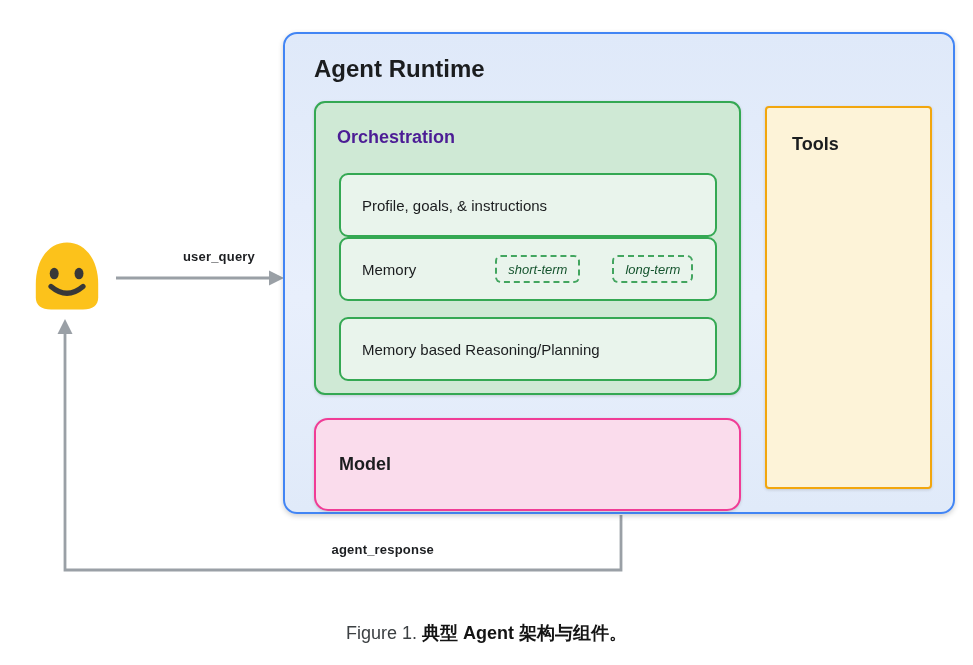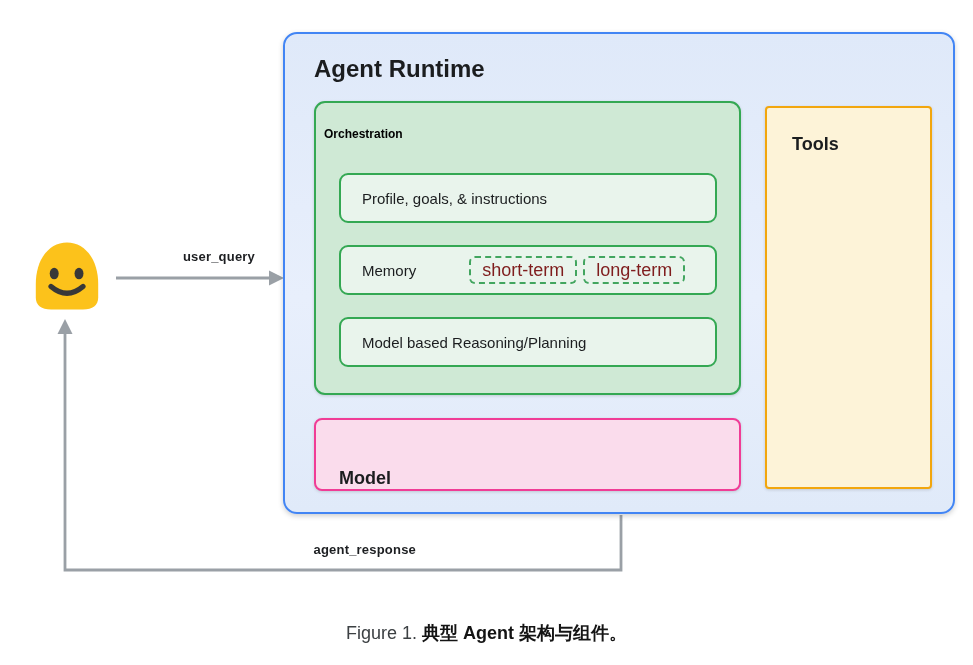--- a/index.html
+++ b/index.html
@@ -29,21 +29,21 @@
   .edge-label {
     position: absolute;
     font-size: 13px;
     font-weight: 700;
     letter-spacing: 0.2px;
     color: #1c1e21;
     text-align: right;
     white-space: nowrap;
   }
   #user-query-label   { left: 140px; top: 249px; width: 115px; }
-  #agent-response-label { left: 280px; top: 542px; width: 136px; }
+  #agent-response-label { left: 298px; top: 542px; width: 136px; }
 
   
   .runtime-box {
     position: absolute;
     left: 283px; top: 32px;
     width: 672px; height: 482px;
     background: linear-gradient(180deg, #dfe9f9 0%, #e8effc 55%, #e0eaf9 100%);
     border: 2.5px solid #4285f4;
     border-radius: 14px;
     box-sizing: border-box;
@@ -63,70 +63,71 @@
     left: 29px; top: 67px;          
     width: 427px; height: 294px;
     background: #cfe9d5;
     border: 2px solid #34a853;
     border-radius: 11px;
     box-sizing: border-box;
     box-shadow: 0 1px 3px rgba(60,64,67,0.20);
   }
   .orchestration-title {
     position: absolute;
-    left: 8px; top: 24px;
-    font-size: 12px;
-    font-weight: 600;
-    color: #000000;
+    left: 21px; top: 24px;
+    font-size: 18px;
+    font-weight: 600;
+    color: #4c1d95;
   }
   .inner-box {
     position: absolute;
     left: 23px;
-    width: 378px; height: 50px;
+    width: 378px; height: 64px;
     background: #e9f4ec;
     border: 2px solid #34a853;
     border-radius: 9px;
     box-sizing: border-box;
     display: flex;
     align-items: center;
     padding-left: 21px;
     font-size: 15px;
     color: #1b1d1f;
   }
   #profile-box   { top: 70px;  }
-  #memory-box    { top: 142px; }
+  #memory-box    { top: 134px; gap: 26px; }
   #reasoning-box { top: 214px; }
 
   .memory-chip {
     display: inline-flex;
     align-items: center;
     justify-content: center;
     height: 28px;
     padding: 0 11px;
     border: 2px dashed #42a55f;
     border-radius: 6px;
-    font-size: 18px;
-    color: #7f1d1d;
+    font-size: 13px;
+    color: #14532d;
     background: transparent;
     box-sizing: border-box;
+    font-style: italic;
   }
   #chip-short { margin-left: 53px; }
   #chip-long  { margin-left: 6px;  }
 
   
   .model-box {
     position: absolute;
     left: 29px; top: 384px;         
-    width: 427px; height: 73px;
+    width: 427px; height: 93px;
     background: #fadcec;
     border: 2.5px solid #f03c96;
-    border-radius: 8px;
+    border-radius: 14px;
     box-sizing: border-box;
     display: flex;
-    align-items: flex-end;
+    align-items: center;
     padding-left: 23px;
     box-shadow: 0 1px 3px rgba(60,64,67,0.20);
   }
   .model-title { font-size: 18px; font-weight: 600; color: #1b1d1f; }
 
   
   .tools-box {
     position: absolute;
     left: 480px; top: 72px;         
     width: 167px; height: 383px;
@@ -206,21 +207,21 @@
         <span>Profile, goals, &amp; instructions</span>
       </div>
 
       <div class="inner-box" id="memory-box">
         <span>Memory</span>
         <span class="memory-chip" id="chip-short">short-term</span>
         <span class="memory-chip" id="chip-long">long-term</span>
       </div>
 
       <div class="inner-box" id="reasoning-box">
-        <span>Model based Reasoning/Planning</span>
+        <span>Memory based Reasoning/Planning</span>
       </div>
     </div>
 
     <div class="model-box">
       <div class="model-title">Model</div>
     </div>
 
     <div class="tools-box">
       <div class="tools-title">Tools</div>
     </div>

